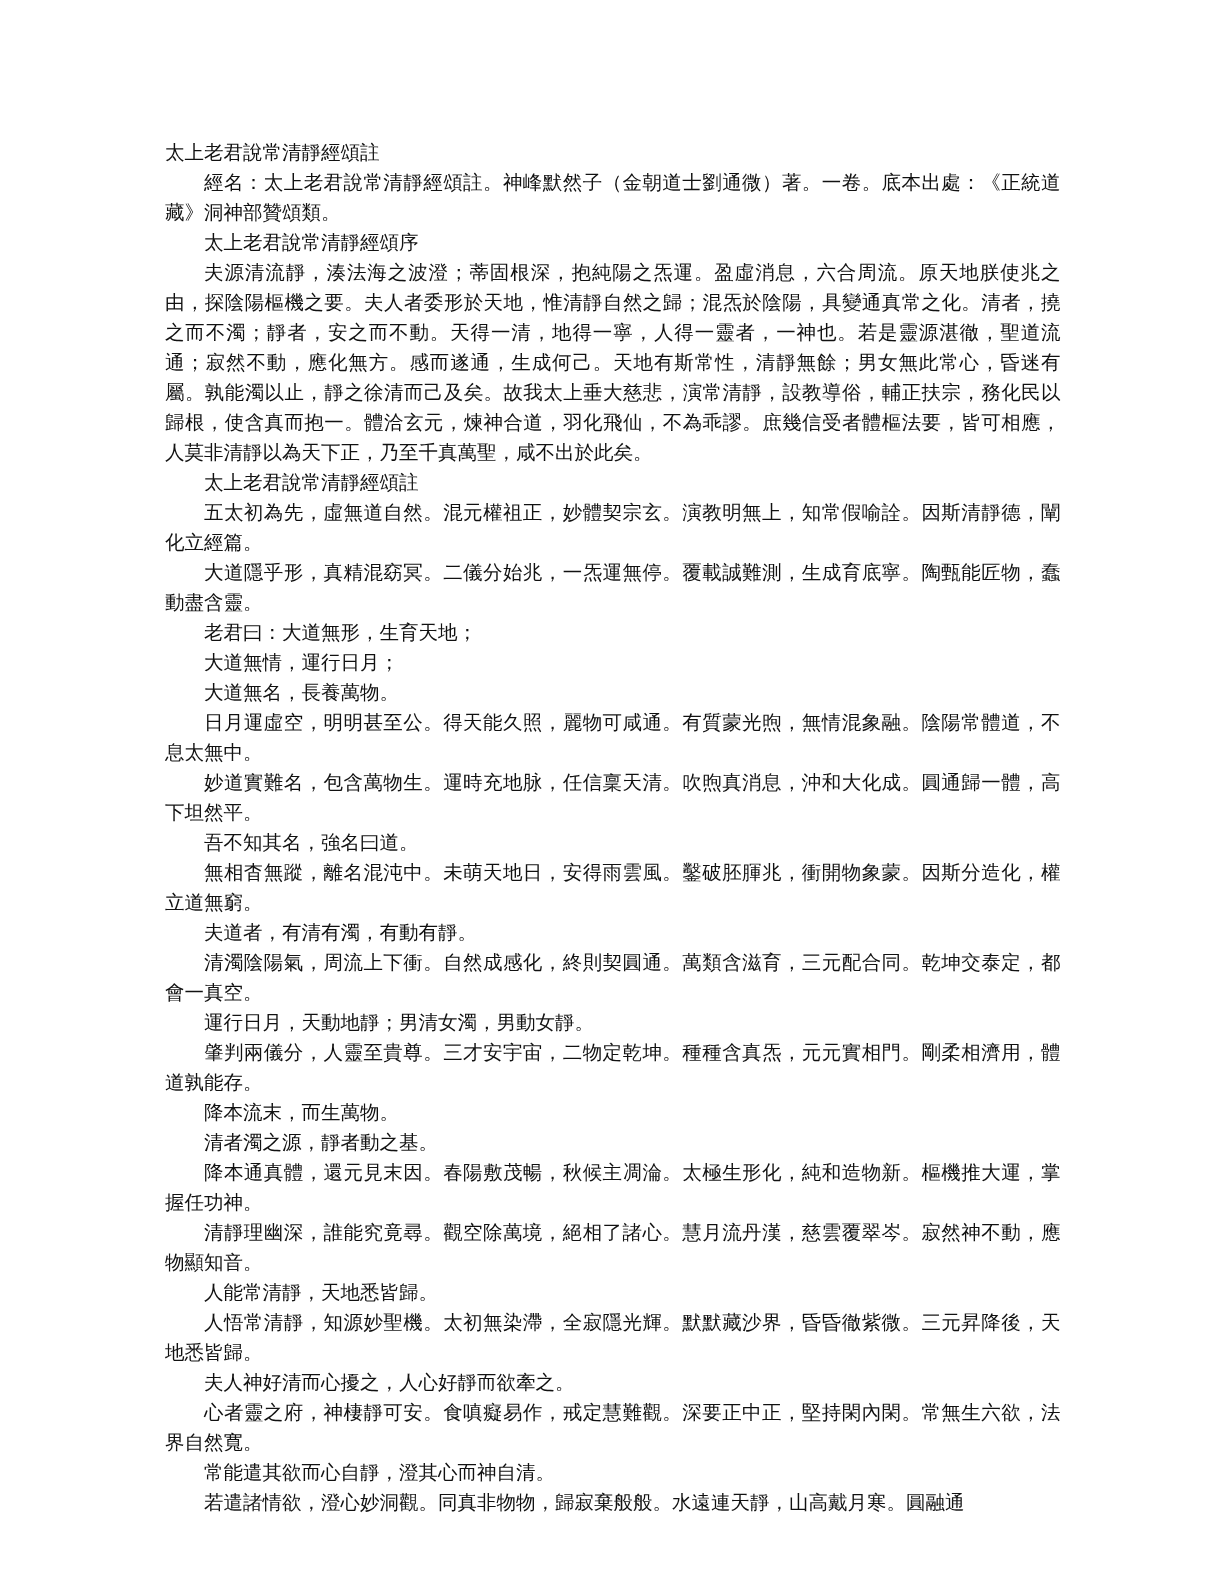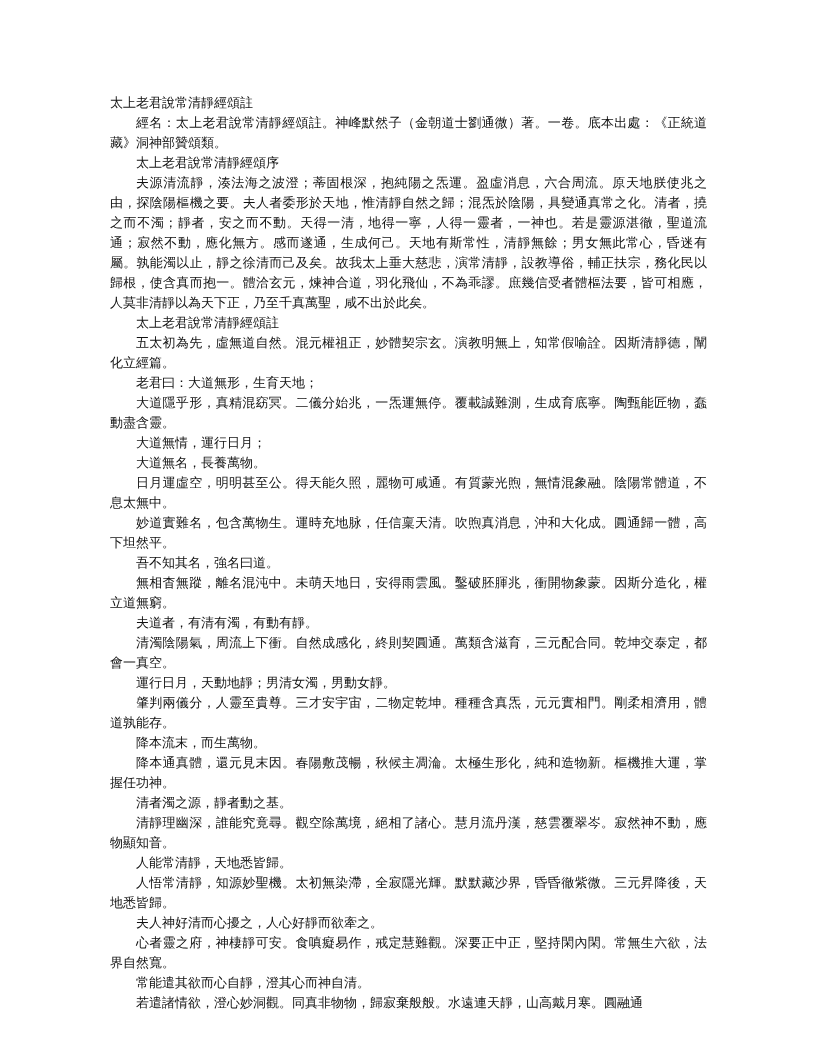--- a/index.html
+++ b/index.html
@@ -52,35 +52,35 @@
 <body>
 
 <div id="page">
   <div id="text-body">
       <p class="para flush">太上老君說常清靜經頌註</p>
       <p class="para indent">經名：太上老君說常清靜經頌註。神峰默然子（金朝道士劉通微）著。一卷。底本出處：《正統道藏》洞神部贊頌類。</p>
       <p class="para indent">太上老君說常清靜經頌序</p>
       <p class="para indent">夫源清流靜，湊法海之波澄；蒂固根深，抱純陽之炁運。盈虛消息，六合周流。原天地朕使兆之由，探陰陽樞機之要。夫人者委形於天地，惟清靜自然之歸；混炁於陰陽，具變通真常之化。清者，撓之而不濁；靜者，安之而不動。天得一清，地得一寧，人得一靈者，一神也。若是靈源湛徹，聖道流通；寂然不動，應化無方。感而遂通，生成何己。天地有斯常性，清靜無餘；男女無此常心，昏迷有屬。孰能濁以止，靜之徐清而己及矣。故我太上垂大慈悲，演常清靜，設教導俗，輔正扶宗，務化民以歸根，使含真而抱一。體洽玄元，煉神合道，羽化飛仙，不為乖謬。庶幾信受者體樞法要，皆可相應，人莫非清靜以為天下正，乃至千真萬聖，咸不出於此矣。</p>
       <p class="para indent">太上老君說常清靜經頌註</p>
       <p class="para indent">五太初為先，虛無道自然。混元權祖正，妙體契宗玄。演教明無上，知常假喻詮。因斯清靜德，闡化立經篇。</p>
+      <p class="para indent">大道隱乎形，真精混窈冥。二儀分始兆，一炁運無停。覆載誠難測，生成育底寧。陶甄能匠物，蠢動盡含靈。</p>
       <p class="para indent">老君曰：大道無形，生育天地；</p>
-      <p class="para indent">大道隱乎形，真精混窈冥。二儀分始兆，一炁運無停。覆載誠難測，生成育底寧。陶甄能匠物，蠢動盡含靈。</p>
       <p class="para indent">大道無情，運行日月；</p>
       <p class="para indent">大道無名，長養萬物。</p>
       <p class="para indent">日月運虛空，明明甚至公。得天能久照，麗物可咸通。有質蒙光煦，無情混象融。陰陽常體道，不息太無中。</p>
       <p class="para indent">妙道實難名，包含萬物生。運時充地脉，任信稟天清。吹煦真消息，沖和大化成。圓通歸一體，高下坦然平。</p>
       <p class="para indent">吾不知其名，強名曰道。</p>
       <p class="para indent">無相杳無蹤，離名混沌中。未萌天地日，安得雨雲風。鑿破胚腪兆，衝開物象蒙。因斯分造化，權立道無窮。</p>
       <p class="para indent">夫道者，有清有濁，有動有靜。</p>
       <p class="para indent">清濁陰陽氣，周流上下衝。自然成感化，終則契圓通。萬類含滋育，三元配合同。乾坤交泰定，都會一真空。</p>
       <p class="para indent">運行日月，天動地靜；男清女濁，男動女靜。</p>
       <p class="para indent">肇判兩儀分，人靈至貴尊。三才安宇宙，二物定乾坤。種種含真炁，元元實相門。剛柔相濟用，體道孰能存。</p>
       <p class="para indent">降本流末，而生萬物。</p>
+      <p class="para indent">清者濁之源，靜者動之基。</p>
       <p class="para indent">降本通真體，還元見末因。春陽敷茂暢，秋候主凋淪。太極生形化，純和造物新。樞機推大運，掌握任功神。</p>
-      <p class="para indent">清者濁之源，靜者動之基。</p>
       <p class="para indent">清靜理幽深，誰能究竟尋。觀空除萬境，絕相了諸心。慧月流丹漢，慈雲覆翠岑。寂然神不動，應物顯知音。</p>
       <p class="para indent">人能常清靜，天地悉皆歸。</p>
       <p class="para indent">人悟常清靜，知源妙聖機。太初無染滯，全寂隱光輝。默默藏沙界，昏昏徹紫微。三元昇降後，天地悉皆歸。</p>
       <p class="para indent">夫人神好清而心擾之，人心好靜而欲牽之。</p>
       <p class="para indent">心者靈之府，神棲靜可安。食嗔癡易作，戒定慧難觀。深要正中正，堅持閑內閑。常無生六欲，法界自然寬。</p>
       <p class="para indent">常能遣其欲而心自靜，澄其心而神自清。</p>
       <p class="para indent">若遣諸情欲，澄心妙洞觀。同真非物物，歸寂棄般般。水遠連天靜，山高戴月寒。圓融通</p>
     </div>
 </div>
 

